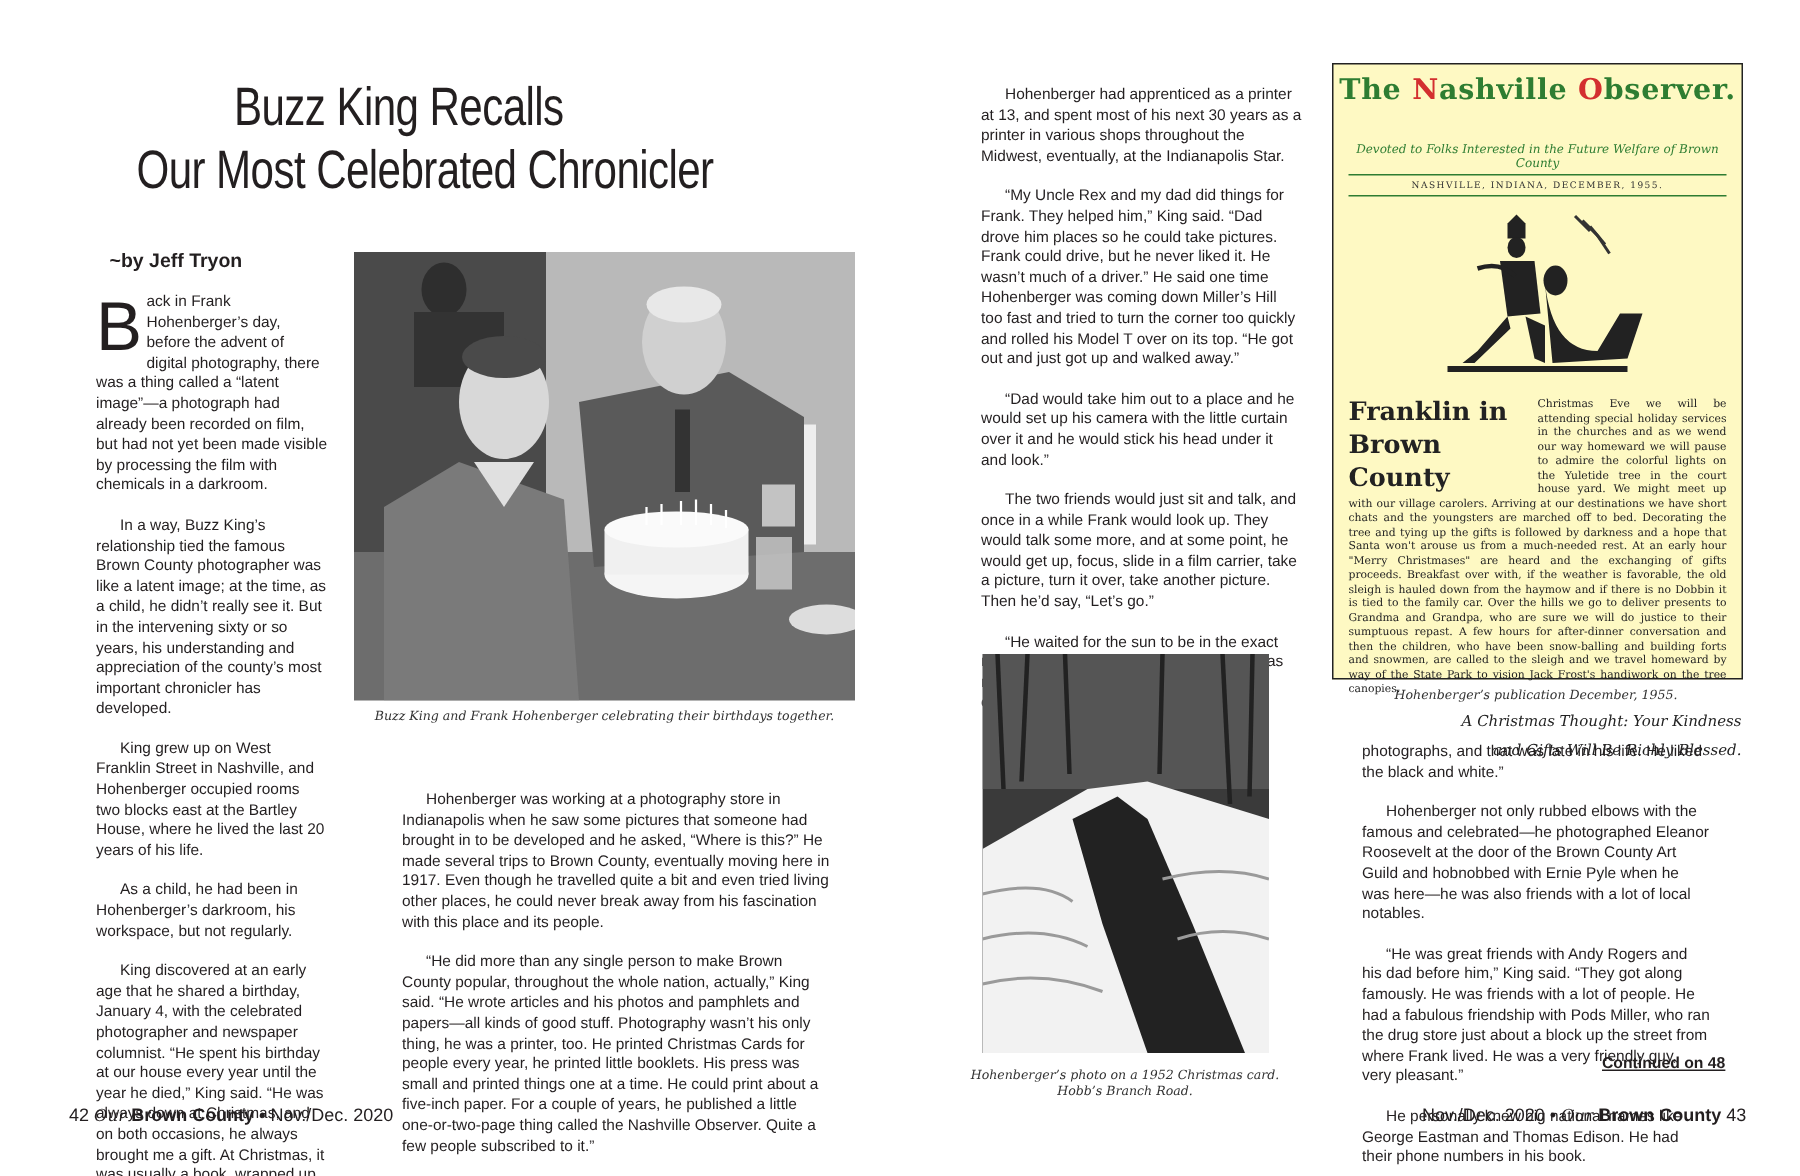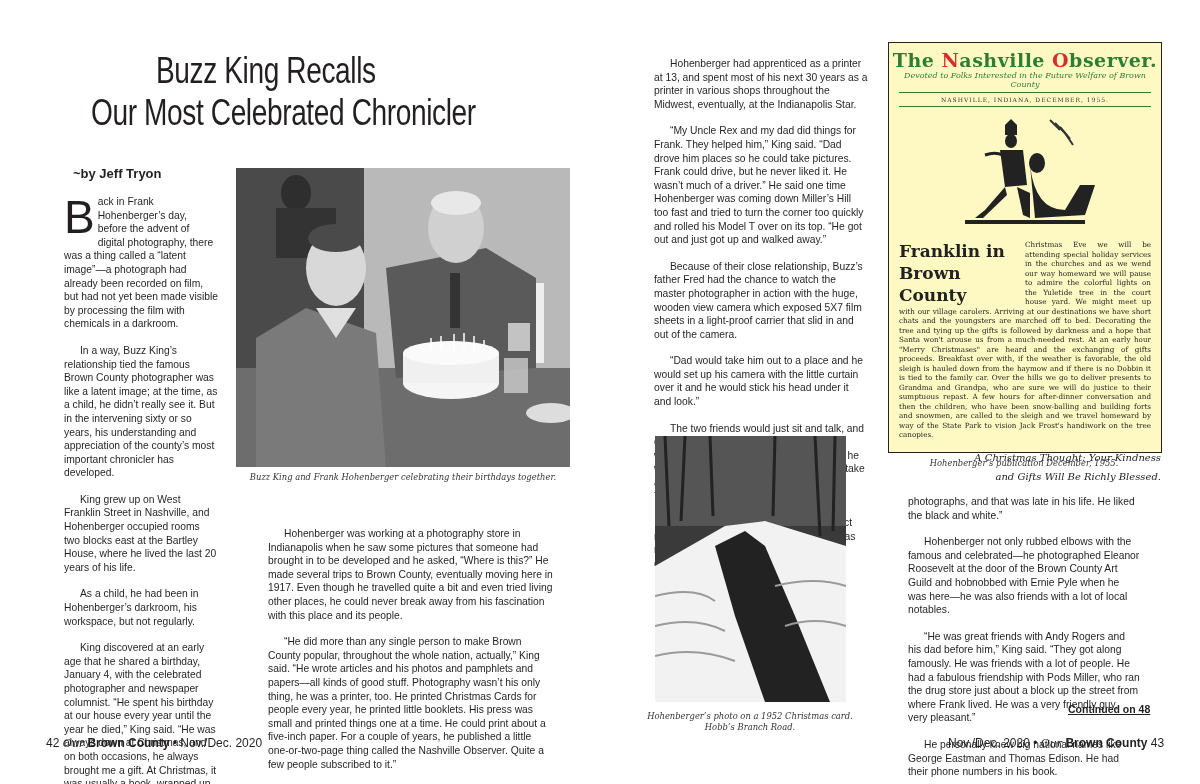--- a/index.html
+++ b/index.html
@@ -12,21 +12,21 @@
   .col p.first{text-indent:0;}
   .dropcap{float:left;font-size:46px;line-height:40px;margin:2px 3px 0 0;font-family:"Liberation Sans",sans-serif;}
   .caption{font-family:"DejaVu Serif",serif;font-style:italic;font-size:8.4px;color:#333;text-align:center;}
   .photo{background:#888;overflow:hidden;}
   .footer{font-size:12px;}
   .footer b{font-weight:bold;}
   .our{font-family:"DejaVu Serif",serif;font-style:italic;font-size:11px;}
   .observer{border:1.5px solid #222;background:#fef9c3;}
   .obs-title{font-family:"DejaVu Serif",serif;font-weight:bold;font-size:19px;text-align:center;color:#2e7d32;letter-spacing:0.5px;}
   .obs-title .red{color:#d32f2f;}
-  .obs-sub{font-family:"DejaVu Serif",serif;font-style:italic;font-size:8px;color:#2e7d32;text-align:center;}
+  .obs-sub{font-family:"DejaVu Serif",serif;font-style:italic;font-size:8px;color:#2e7d32;text-align:center;margin-top:24px;}
   .obs-date{font-family:"DejaVu Serif",serif;font-size:6px;letter-spacing:1px;text-align:center;color:#333;}
   .obs-rule{height:1px;background:#2e7d32;}
   .obs-head2{font-family:"DejaVu Serif",serif;font-weight:bold;font-size:17px;line-height:22px;color:#222;}
   .obs-body{font-family:"DejaVu Serif",serif;font-size:7.2px;line-height:9.5px;color:#222;text-align:justify;}
   .obs-thought{font-family:"DejaVu Serif",serif;font-style:italic;font-size:10px;line-height:19px;text-align:right;color:#222;}
   .cont{font-size:10.5px;font-weight:bold;text-decoration:underline;}
 </style>
 </head>
 <body>
 
@@ -82,21 +82,20 @@
 <div class="abs caption" style="left:236px;top:472px;width:334px;">Buzz King and Frank Hohenberger celebrating their birthdays together.</div>
 
 <div class="abs col" style="left:255px;top:514px;width:312px;">
   <p>Hohenberger was working at a photography store in Indianapolis when he saw some pictures that someone had brought in to be developed and he asked, “Where is this?” He made several trips to Brown County, eventually moving here in 1917. Even though he travelled quite a bit and even tried living other places, he could never break away from his fascination with this place and its people.</p>
   <p>“He did more than any single person to make Brown County popular, throughout the whole nation, actually,” King said. “He wrote articles and his photos and pamphlets and papers—all kinds of good stuff. Photography wasn’t his only thing, he was a printer, too. He printed Christmas Cards for people every year, he printed little booklets. His press was small and printed things one at a time. He could print about a five-inch paper. For a couple of years, he published a little one-or-two-page thing called the Nashville Observer. Quite a few people subscribed to it.”</p>
 </div>
 
 <div class="abs col" style="left:641px;top:44px;width:240px;">
   <p>Hohenberger had apprenticed as a printer at 13, and spent most of his next 30 years as a printer in various shops throughout the Midwest, eventually, at the Indianapolis Star.</p>
   <p>“My Uncle Rex and my dad did things for Frank. They helped him,” King said. “Dad drove him places so he could take pictures. Frank could drive, but he never liked it. He wasn’t much of a driver.” He said one time Hohenberger was coming down Miller’s Hill too fast and tried to turn the corner too quickly and rolled his Model T over on its top. “He got out and just got up and walked away.”</p>
-  <p>Because of their close relationship, Buzz’s father Fred had the chance to watch the master photographer in action with the huge, wooden view camera which exposed 5X7 film sheets in a light-proof carrier that slid in and out of the camera.</p>
   <p>“Dad would take him out to a place and he would set up his camera with the little curtain over it and he would stick his head under it and look.”</p>
   <p>The two friends would just sit and talk, and once in a while Frank would look up. They would talk some more, and at some point, he would get up, focus, slide in a film carrier, take a picture, turn it over, take another picture. Then he’d say, “Let’s go.”</p>
   <p>“He waited for the sun to be in the exact right spot to make the picture better. He was really a master at that. He only took a few color</p>
 </div>
 
 <div class="abs photo" style="left:655px;top:436px;width:191px;height:266px;">
   <svg width="191" height="266">
     <rect width="191" height="266" fill="#3a3a3a"></rect>
     <rect x="0" y="0" width="191" height="90" fill="#555"></rect>
     <g stroke="#222" stroke-width="3">

